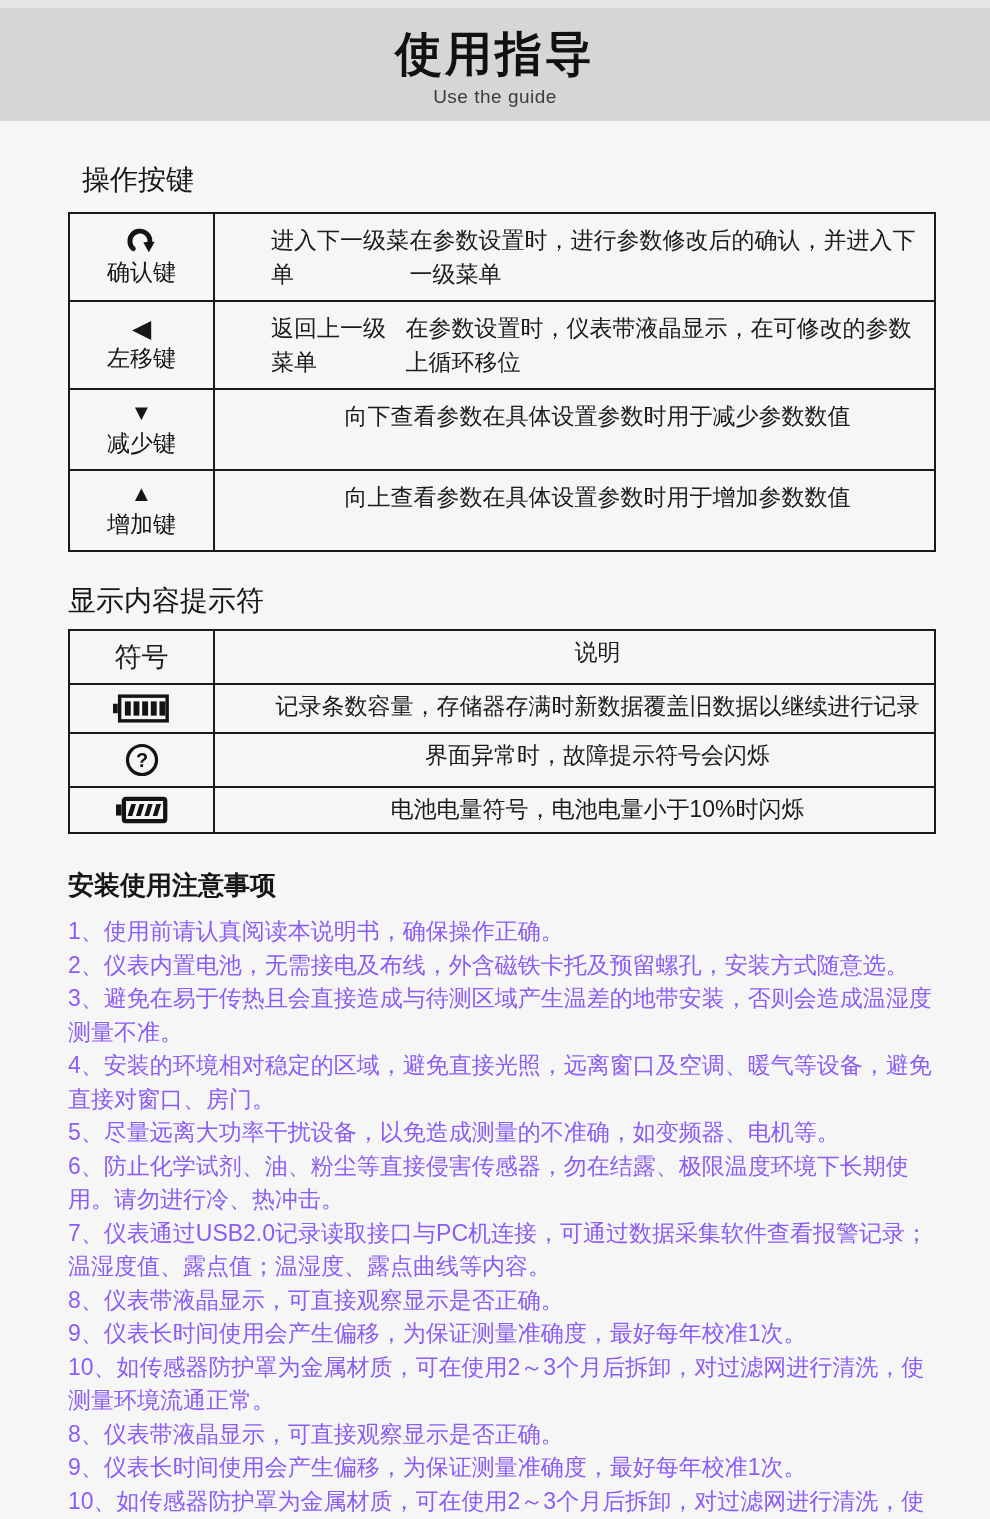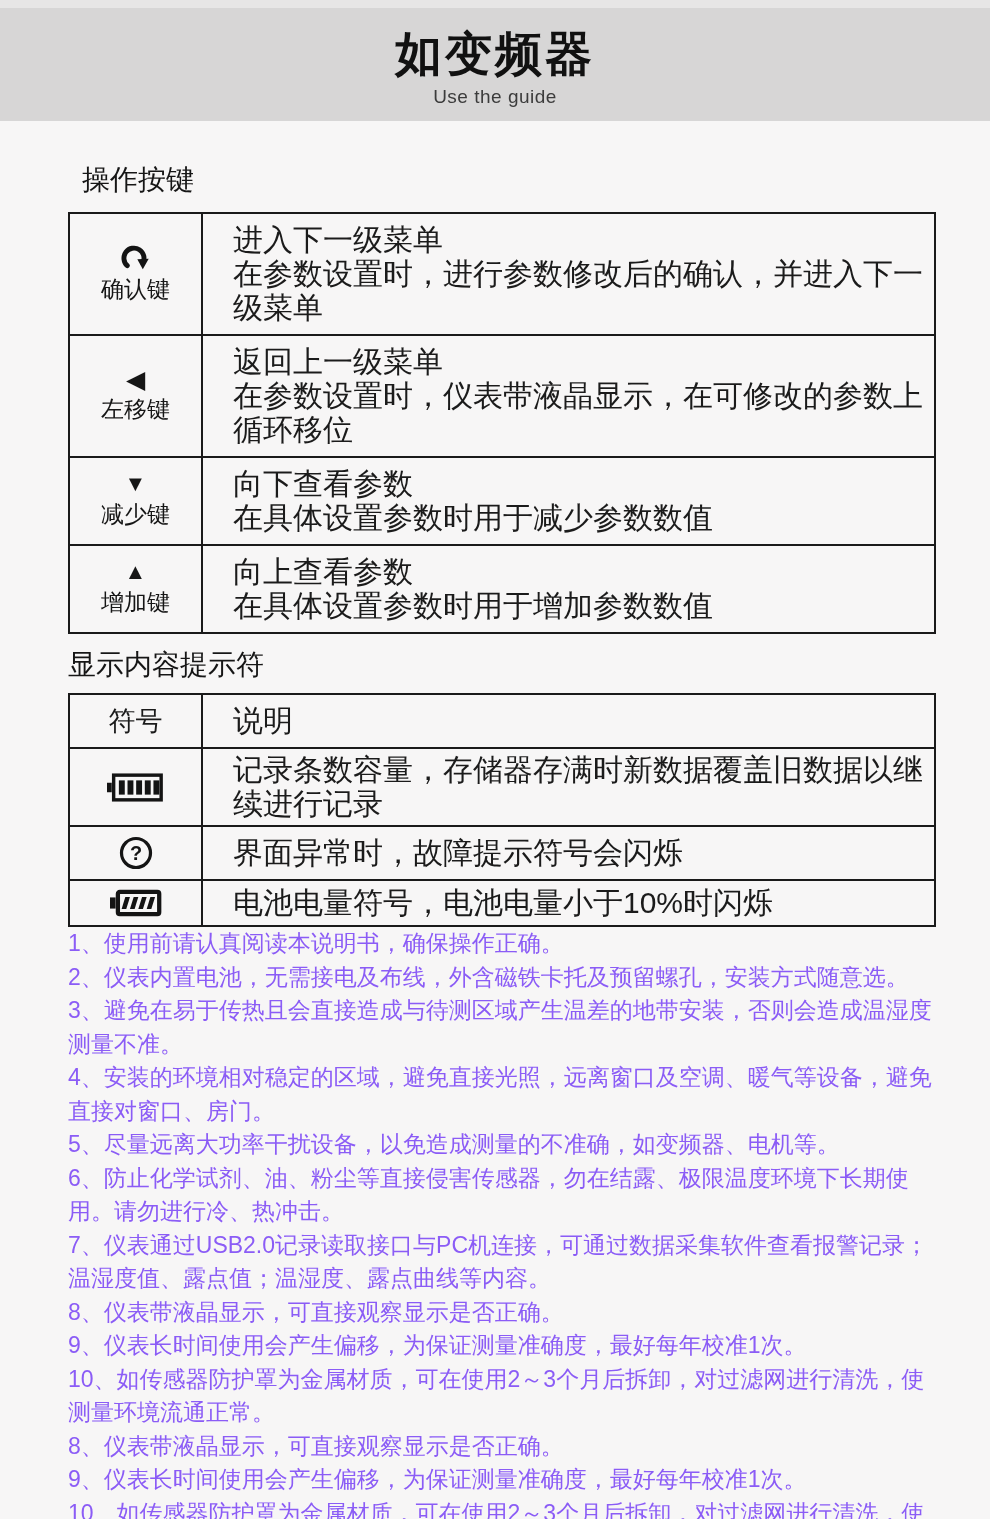--- a/index.html
+++ b/index.html
@@ -22,25 +22,25 @@
   .sec-h{font-size:28px;font-weight:500;color:#161616;margin:40px 0 13px 0;}
   .sec-h.indent{margin-left:14px;}
   .sec-h.bold{font-weight:700;font-size:26px;margin:34px 0 12px 0;}
 
   .tbl{border:2px solid #1a1a1a;background:#f7f6f6;}
   .trow{display:flex;}
   .trow + .trow{border-top:2px solid #1a1a1a;}
   .c1{
     flex:0 0 115px;border-right:2px solid #1a1a1a;
     display:flex;flex-direction:column;align-items:center;justify-content:center;
-    gap:3px;padding:8px 8px;
+    gap:3px;padding:8px 14px;
   }
   .c2{
-    flex:1;display:flex;flex-direction:column;justify-content:center;
-    padding:9px 10px 9px 30px;font-size:30px;line-height:34px;
+    flex:1;display:flex;justify-content:center;
+    padding:9px 10px 9px 56px;font-size:23px;line-height:34px;
   }
   .keys .trow{min-height:79px;}
   .klabel{font-size:23px;color:#161616;}
   .tri{font-size:22px;line-height:24px;color:#161616;}
   .tri.left{font-size:25px;}
 
   .ind .trow{min-height:38px;}
   .ind .trow.head{min-height:34px;}
   .ind .c2{padding-top:4px;padding-bottom:4px;}
   .sym-head{font-size:27px;}
@@ -51,21 +51,21 @@
   svg{display:block;}
 </style>
 </head>
 <body>
 
 <div class="page">
 
   <div class="top-strip"></div>
 
   <div class="hero">
-    <div class="hero-title">如变频器</div>
+    <div class="hero-title">使用指导</div>
     <div class="hero-sub">Use the guide</div>
   </div>
 
   <div class="content">
 
     <div class="sec-h indent">操作按键</div>
 
     <div class="tbl keys">
 
       <div class="trow">
@@ -112,21 +112,21 @@
           <span class="klabel">增加键</span>
         </div>
         <div class="c2">
           <div>向上查看参数</div>
           <div>在具体设置参数时用于增加参数数值</div>
         </div>
       </div>
 
     </div>
 
-    <div class="sec-h" style="margin-top:12px;margin-bottom:9px;">显示内容提示符</div>
+    <div class="sec-h" style="margin-top:30px;margin-bottom:9px;">显示内容提示符</div>
 
     <div class="tbl ind">
 
       <div class="trow head">
         <div class="c1">
           <span class="sym-head">符号</span>
         </div>
         <div class="c2">
           <div>说明</div>
         </div>
@@ -178,20 +178,21 @@
             </svg>
           </span>
         </div>
         <div class="c2">
           <div>电池电量符号，电池电量小于10%时闪烁</div>
         </div>
       </div>
 
     </div>
 
+    <div class="sec-h bold">安装使用注意事项</div>
 
     <div class="notes">
       <p>1、使用前请认真阅读本说明书，确保操作正确。</p>
       <p>2、仪表内置电池，无需接电及布线，外含磁铁卡托及预留螺孔，安装方式随意选。</p>
       <p>3、避免在易于传热且会直接造成与待测区域产生温差的地带安装，否则会造成温湿度测量不准。</p>
       <p>4、安装的环境相对稳定的区域，避免直接光照，远离窗口及空调、暖气等设备，避免直接对窗口、房门。</p>
       <p>5、尽量远离大功率干扰设备，以免造成测量的不准确，如变频器、电机等。</p>
       <p>6、防止化学试剂、油、粉尘等直接侵害传感器，勿在结露、极限温度环境下长期使用。请勿进行冷、热冲击。</p>
       <p>7、仪表通过USB2.0记录读取接口与PC机连接，可通过数据采集软件查看报警记录；温湿度值、露点值；温湿度、露点曲线等内容。</p>
       <p>8、仪表带液晶显示，可直接观察显示是否正确。</p>

